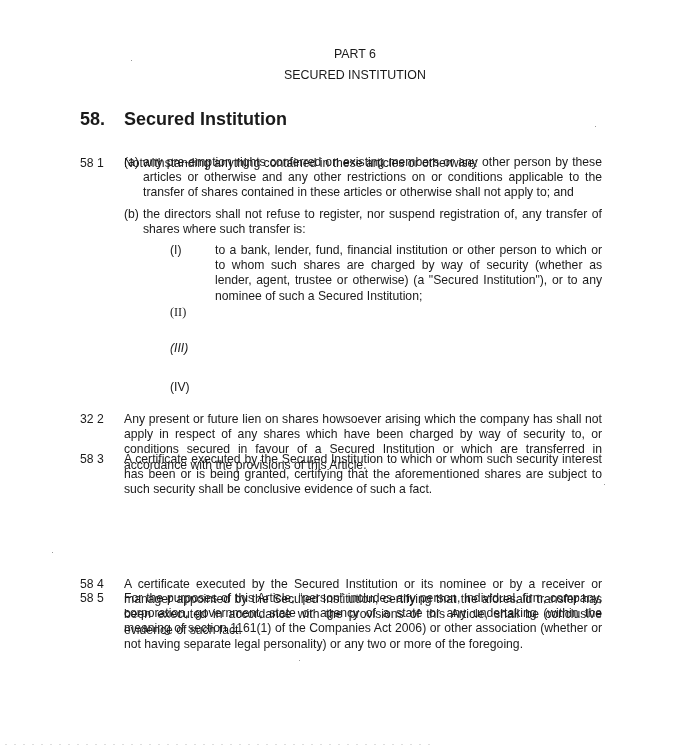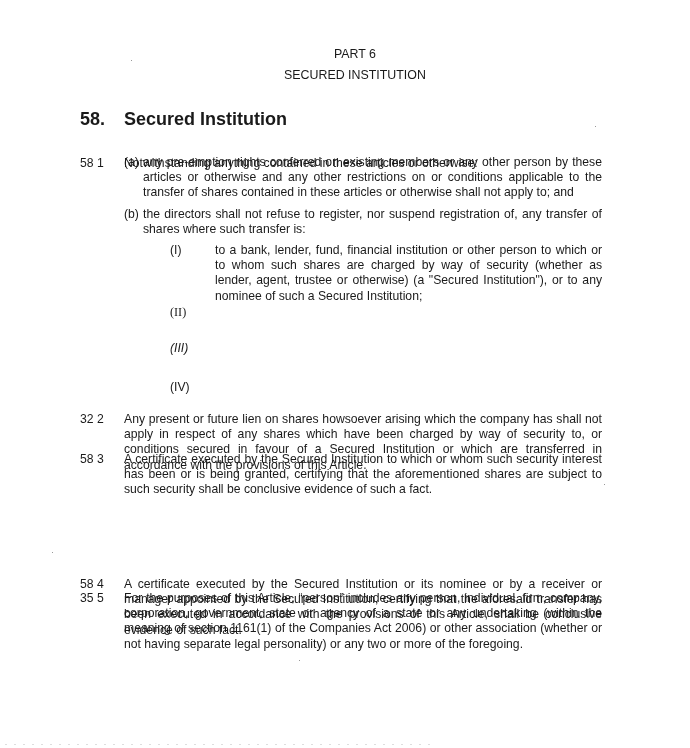--- a/index.html
+++ b/index.html
@@ -78,21 +78,21 @@
     <span class="num">58 3</span>
     <div class="body">A certificate executed by the Secured Institution to which or whom such security interest has been or is being granted, certifying that the aforementioned shares are subject to such security shall be conclusive evidence of such a fact.</div>
   </div>
 
   <div class="para" style="top:552px;margin-top:25px;">
     <span class="num">58 4</span>
     <div class="body">A certificate executed by the Secured Institution or its nominee or by a receiver or manager appointed by the Secured Institution, certifying that the aforesaid transfer has been executed in accordance with the provisions of this Article, shall be conclusive evidence of such fact.</div>
   </div>
 
   <div class="para" style="top:591px;">
-    <span class="num">35 5</span>
+    <span class="num">58 5</span>
     <div class="body">For the purposes of this Article, “person” includes any person, individual, firm, company, corporation, government, state or agency of a state or any undertaking (within the meaning of section 1161(1) of the Companies Act 2006) or other association (whether or not having separate legal personality) or any two or more of the foregoing.</div>
   </div>
 
   <div class="speck" style="left:131px;top:60px;"></div>
   <div class="speck" style="left:595px;top:126px;"></div>
   <div class="speck" style="left:604px;top:484px;"></div>
   <div class="speck" style="left:52px;top:552px;"></div>
   <div class="speck" style="left:299px;top:660px;"></div>
   <div class="scanline"></div>
 </div>

